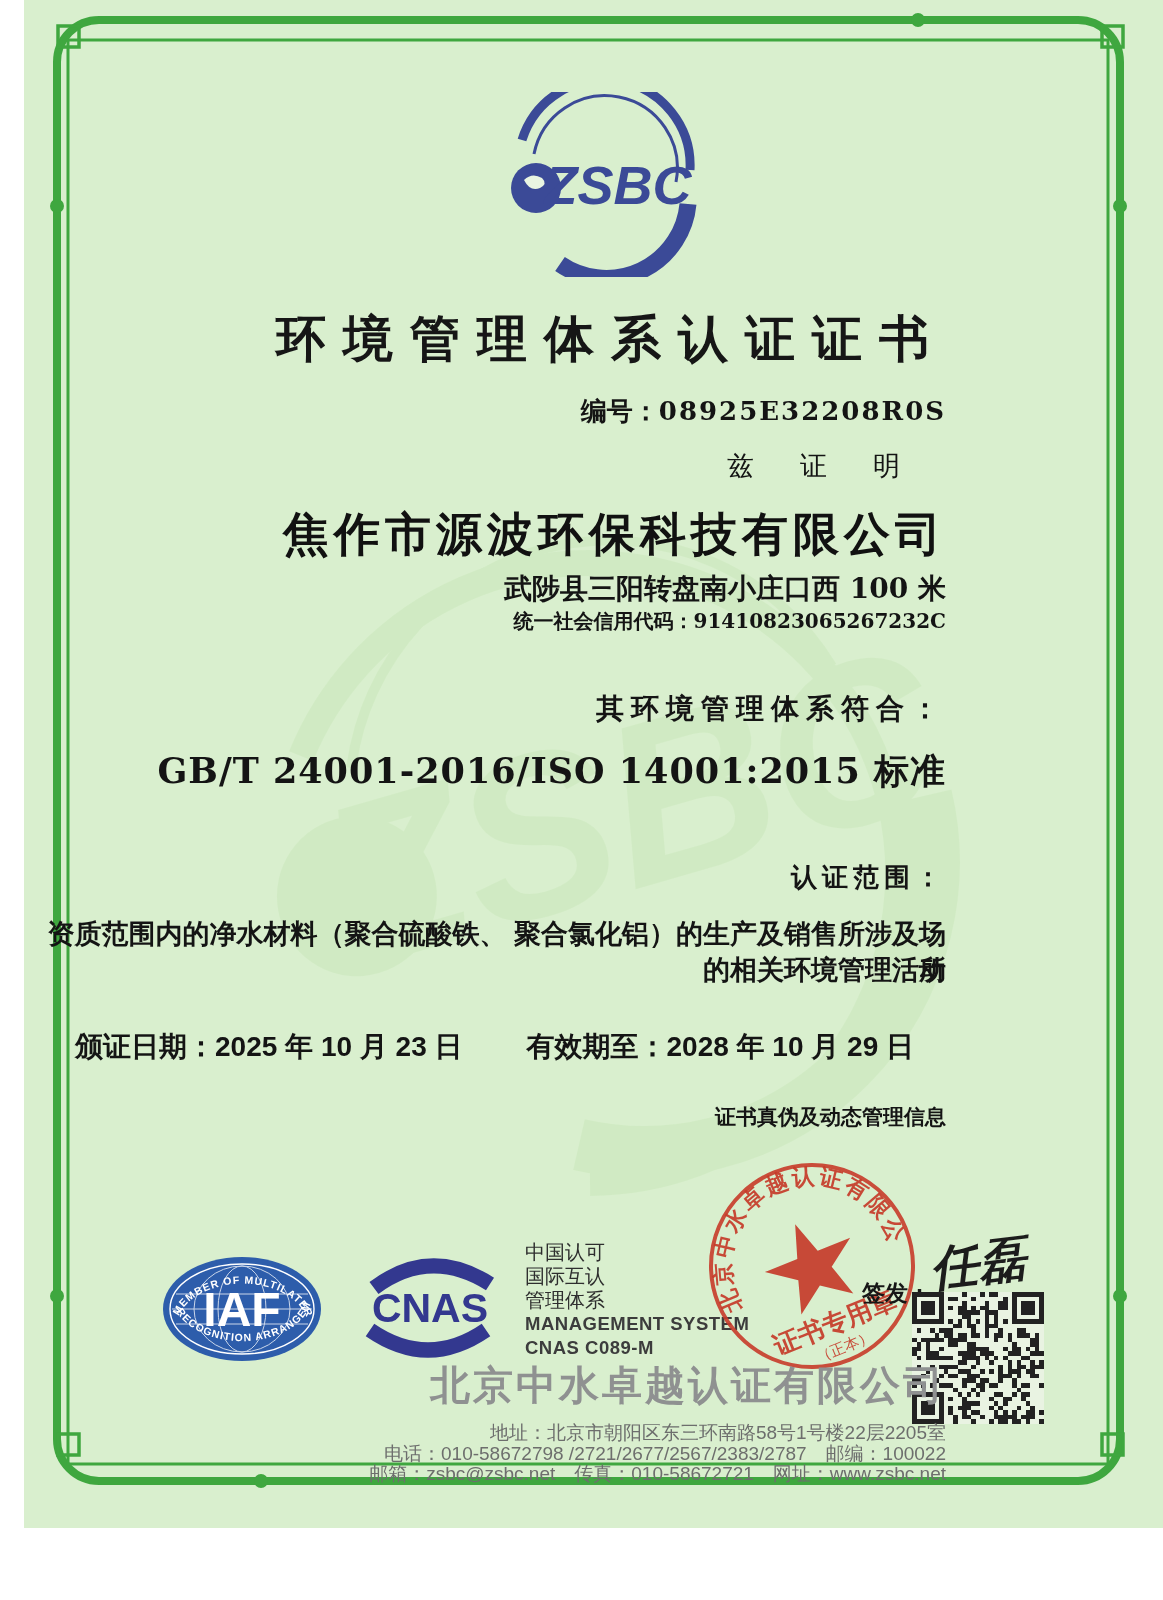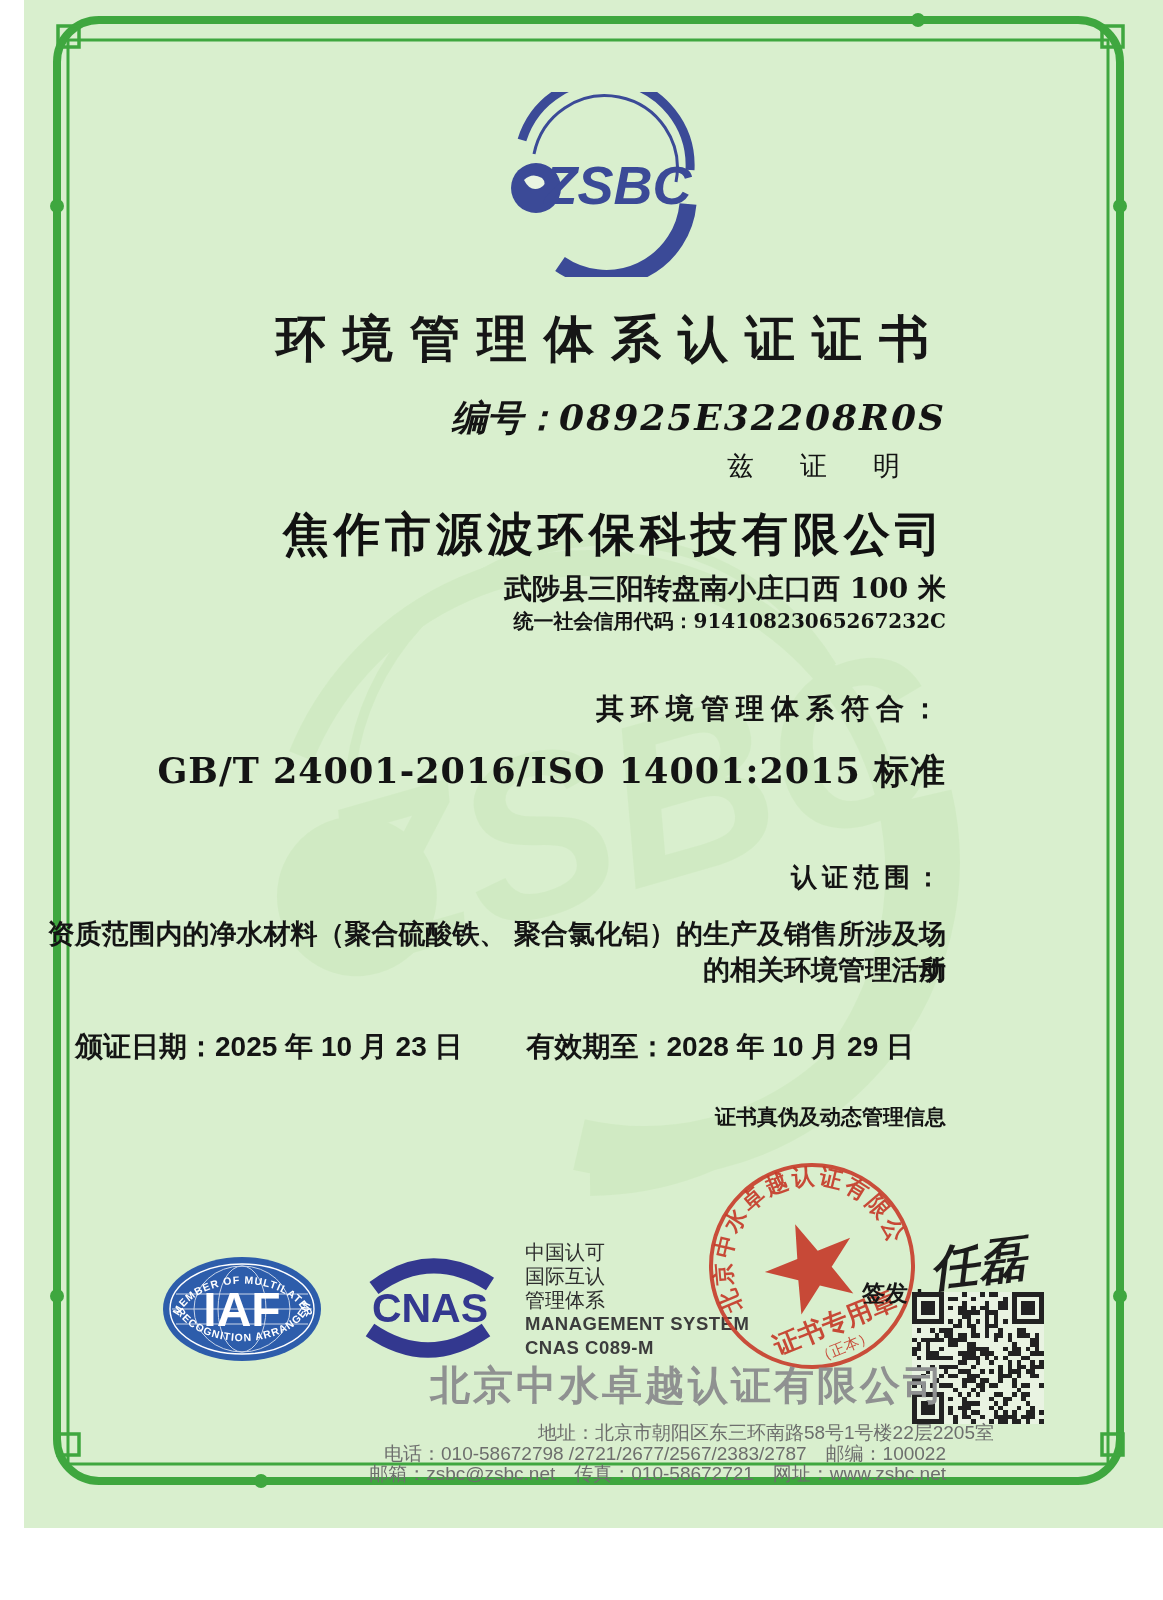--- a/index.html
+++ b/index.html
@@ -4,21 +4,21 @@
 <style>
   html,body{margin:0;padding:0;background:#ffffff;}
   .canvas{position:relative;width:1163px;height:1600px;background:#ffffff;overflow:hidden;
           font-family:"Liberation Sans",sans-serif;}
   #cert{position:absolute;left:24px;top:0;width:1139px;height:1528px;background:#d9efce;}
   .abs{position:absolute;}
   .row{position:absolute;left:0;width:922px;text-align:right;color:#141414;}
   .serif{font-family:"DejaVu Serif","Liberation Serif",serif;}
 
   .title{top:306px;font-size:50px;font-weight:900;letter-spacing:17px;color:#161616;}
-  .numrow{top:394px;font-size:36px;font-weight:700;font-style:italic;}
+  .numrow{top:394px;font-size:26px;font-weight:700;}
   .numrow .val{letter-spacing:2px;}
   .hereby{top:448px;font-size:27px;font-weight:400;letter-spacing:46px;text-indent:46px;}
   .company{top:504px;font-size:46px;font-weight:900;letter-spacing:5px;color:#111;}
   .addr{top:570px;font-size:28px;font-weight:700;}
   .credit{top:608px;font-size:20px;font-weight:700;}
   .conform{top:690px;font-size:28px;font-weight:800;letter-spacing:7px;}
   .standard{top:748px;font-size:35px;font-weight:700;letter-spacing:1px;}
   .scopelbl{top:860px;font-size:26px;font-weight:800;letter-spacing:5px;}
   .scope1{top:916px;font-size:27px;font-weight:700;}
   .scope2{top:952px;font-size:27px;font-weight:700;}
@@ -30,21 +30,21 @@
   .accblock{left:501px;top:1240px;text-align:left;color:#2e2e2e;line-height:24px;font-size:20px;}
   .accblock .en{font-weight:700;font-size:18.5px;color:#3c3c3c;letter-spacing:.5px;}
 
   .sealwrap{left:673px;top:1151px;width:230px;height:230px;transform:rotate(-22deg);}
   .siglabel{left:838px;top:1278px;font-size:23px;font-weight:700;color:#161616;}
   .signame{left:906px;top:1232px;font-size:48px;font-weight:600;font-style:italic;
            font-family:"DejaVu Serif",serif;color:#1c1c1c;transform:rotate(-7deg);}
 
   .issuer-name{top:1358px;font-size:40px;font-weight:700;letter-spacing:3px;color:#8f9191;}
   .contact{font-size:19px;color:#6d6e6d;}
-  .c1{top:1420px;margin-left:48px;} .c2{top:1441px;} .c3{top:1461px;}
+  .c1{top:1420px;} .c2{top:1441px;} .c3{top:1461px;}
 </style>
 </head>
 <body>
 
 <div class="canvas">
 <div id="cert">
 
   <svg class="abs" style="left:140px;top:420px;opacity:.5;" width="920" height="820" viewBox="0 0 920 820">
     <g transform="rotate(-16 460 410)" fill="none" stroke="#c9e7ba">
       <path d="M 170,250 A 310,310 0 1 1 330,740" stroke-width="26"></path>

